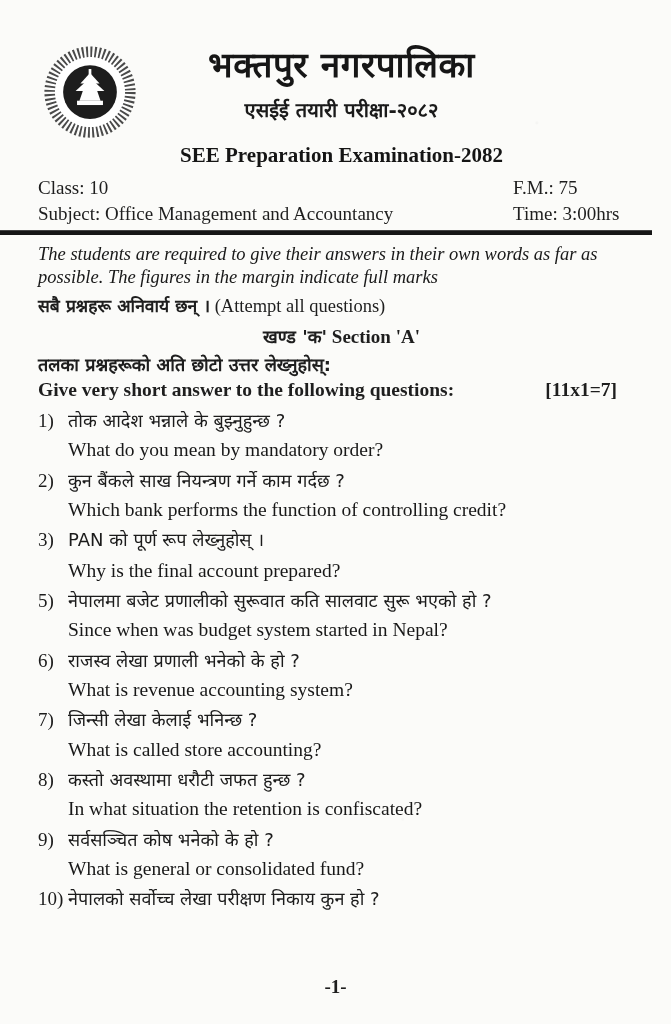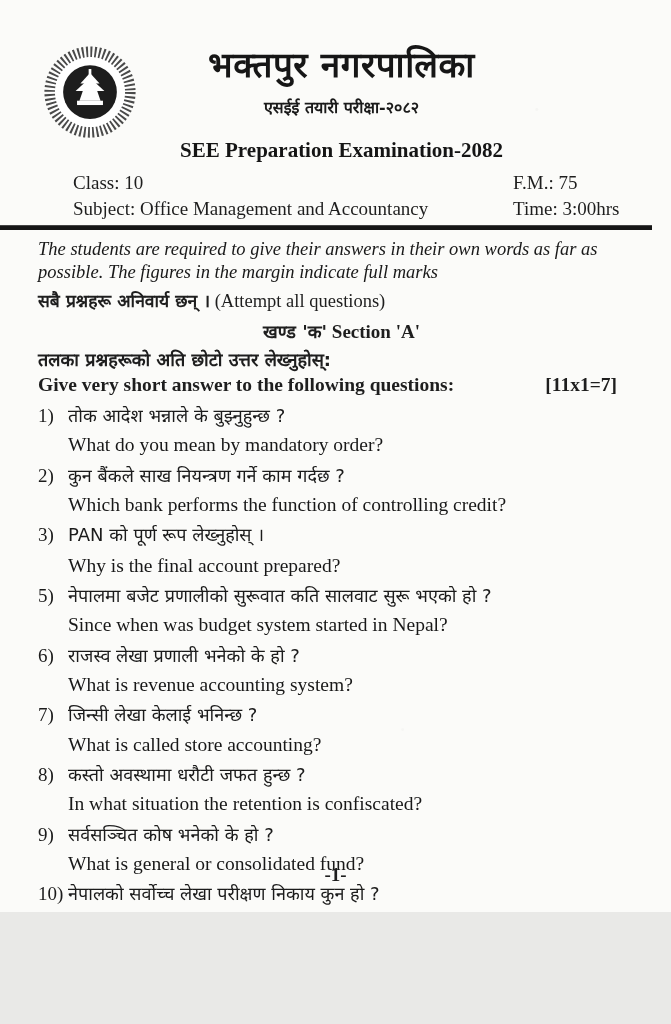--- a/index.html
+++ b/index.html
@@ -1,46 +1,46 @@
 <!DOCTYPE html>
 <html><head>
 <meta charset="utf-8">
 <style>
   html,body{margin:0;padding:0;background:#e9e9e7;}
   .page{
     position:relative;
-    width:671px;height:912px;
+    width:671px;height:1024px;
     margin:0 auto;
     background:#fbfbf9;
     background-image:
       radial-gradient(circle at 80% 12%, rgba(0,0,0,0.025) 1px, transparent 2px),
       radial-gradient(circle at 20% 55%, rgba(0,0,0,0.02) 1px, transparent 2px),
       radial-gradient(circle at 60% 80%, rgba(0,0,0,0.02) 1px, transparent 2px);
     color:#1e1e1e;
     font-family:"Liberation Serif", serif;
     overflow:hidden;
     box-sizing:border-box;
     padding:44px 26px 0 38px;
   }
   .hdr{position:relative;text-align:center;}
   .seal{position:absolute;left:2px;top:2px;width:100px;height:96px;}
   .org-title{
     font-size:35px;font-weight:bold;line-height:1.25;
     letter-spacing:0.5px;color:#161616;
     font-family:"DejaVu Sans", sans-serif;
   }
   .exam-np{
-    font-size:16px;font-weight:bold;margin-top:8px;color:#1a1a1a;
+    font-size:20px;font-weight:bold;margin-top:8px;color:#1a1a1a;
     font-family:"DejaVu Sans", sans-serif;
   }
   .exam-en{
     font-size:21px;font-weight:bold;margin-top:20px;color:#151515;
     font-family:"Liberation Serif", serif;
   }
-  .meta{display:flex;justify-content:space-between;font-size:19px;margin-top:9px;line-height:1.18;margin-left:35px;}
+  .meta{display:flex;justify-content:space-between;font-size:19px;margin-top:9px;line-height:1.18;}
   .meta .right{width:132px;text-align:left;}
   .rule{
     margin:4px 0 8px -38px;
     width:652px;height:4px;
     background:#161616;
     border-top:1px solid #444;
   }
   .instr{font-size:18.5px;font-weight:normal;font-style:italic;line-height:1.28;color:#191919;}
   .attempt{font-size:18.5px;margin-top:4px;line-height:1.3;}
   .attempt .np{font-weight:bold;font-family:"DejaVu Sans", sans-serif;font-size:17.5px;}

